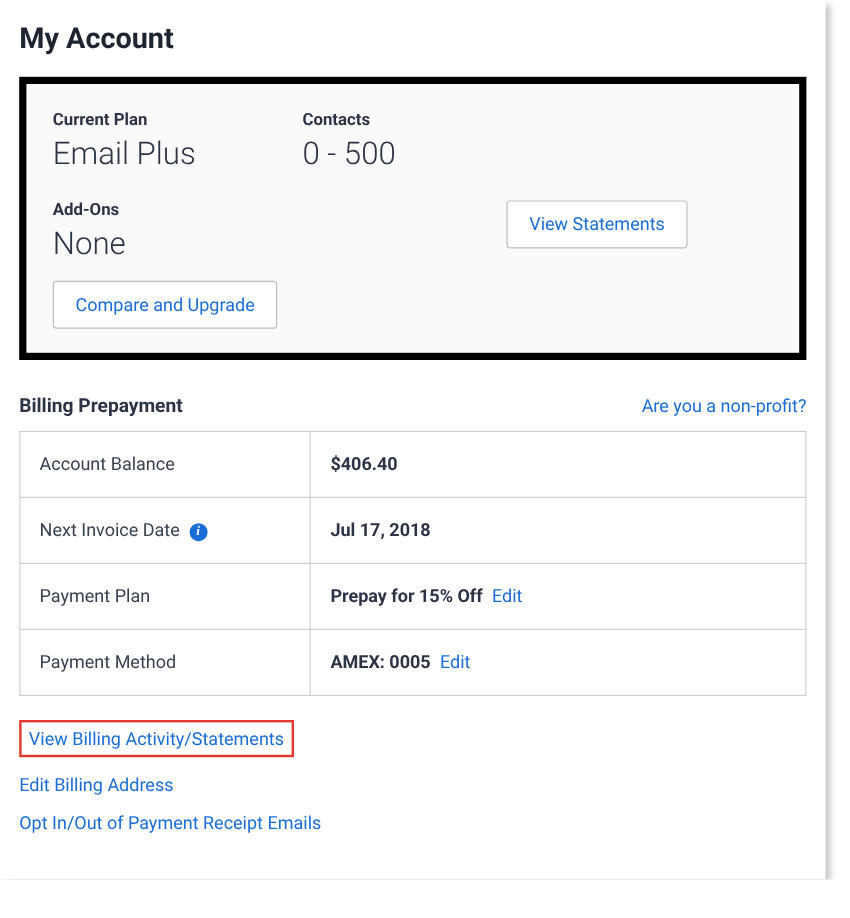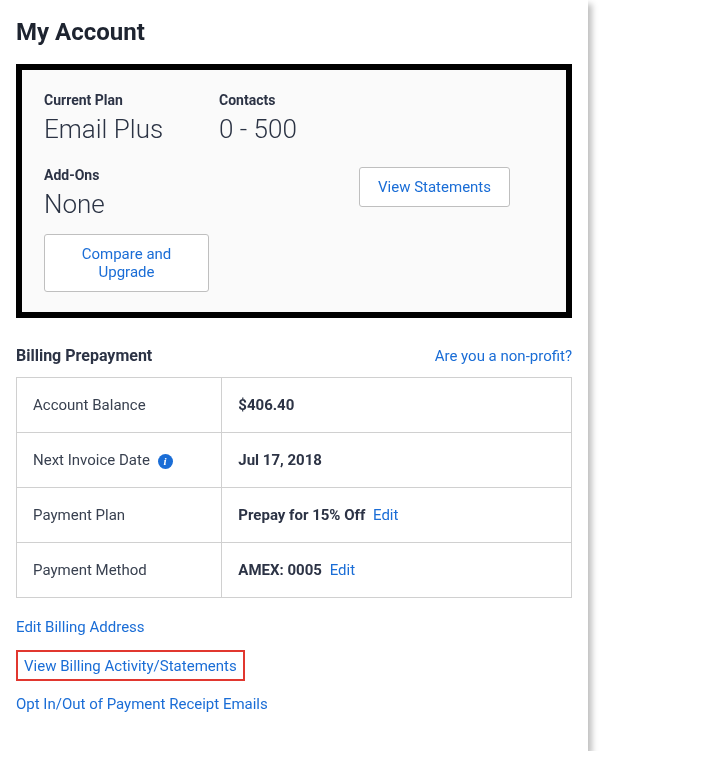--- a/index.html
+++ b/index.html
@@ -3,21 +3,21 @@
 <meta charset="utf-8">
 <style>
   * { box-sizing: border-box; }
   body {
     margin: 0;
     font-family: -apple-system, BlinkMacSystemFont, "Segoe UI", Roboto, Helvetica, Arial, sans-serif;
     background: #fff;
     color: #2c3345;
   }
   .page {
-    width: 588px;
+    width: 688px;
     margin: 0;
     padding: 18px 16px 24px 16px;
     background: #fff;
     box-shadow: 4px 4px 6px rgba(0,0,0,0.25);
   }
   h1.page-title {
     font-size: 24px;
     font-weight: 700;
     color: #1e2430;
     margin: 0 0 18px 0;
@@ -204,26 +204,26 @@
         <span>AMEX: 0005</span>
         <span class="inline-link">Edit</span>
       </td>
     </tr>
   </tbody>
     </table>
 
   <div class="bottom-links">
     <div class="col">
       <div class="link-line">
-        <a class="link">Edit Billing Address</a>
-      </div>
-      <div class="link-line">
         <span class="red-highlight">
           <a class="link">View Billing Activity/Statements</a>
         </span>
       </div>
       <div class="link-line">
+        <a class="link">Edit Billing Address</a>
+      </div>
+      <div class="link-line">
         <a class="link">Opt In/Out of Payment Receipt Emails</a>
       </div>
     </div>
   </div>
 
 </div>
 
 </body></html>

